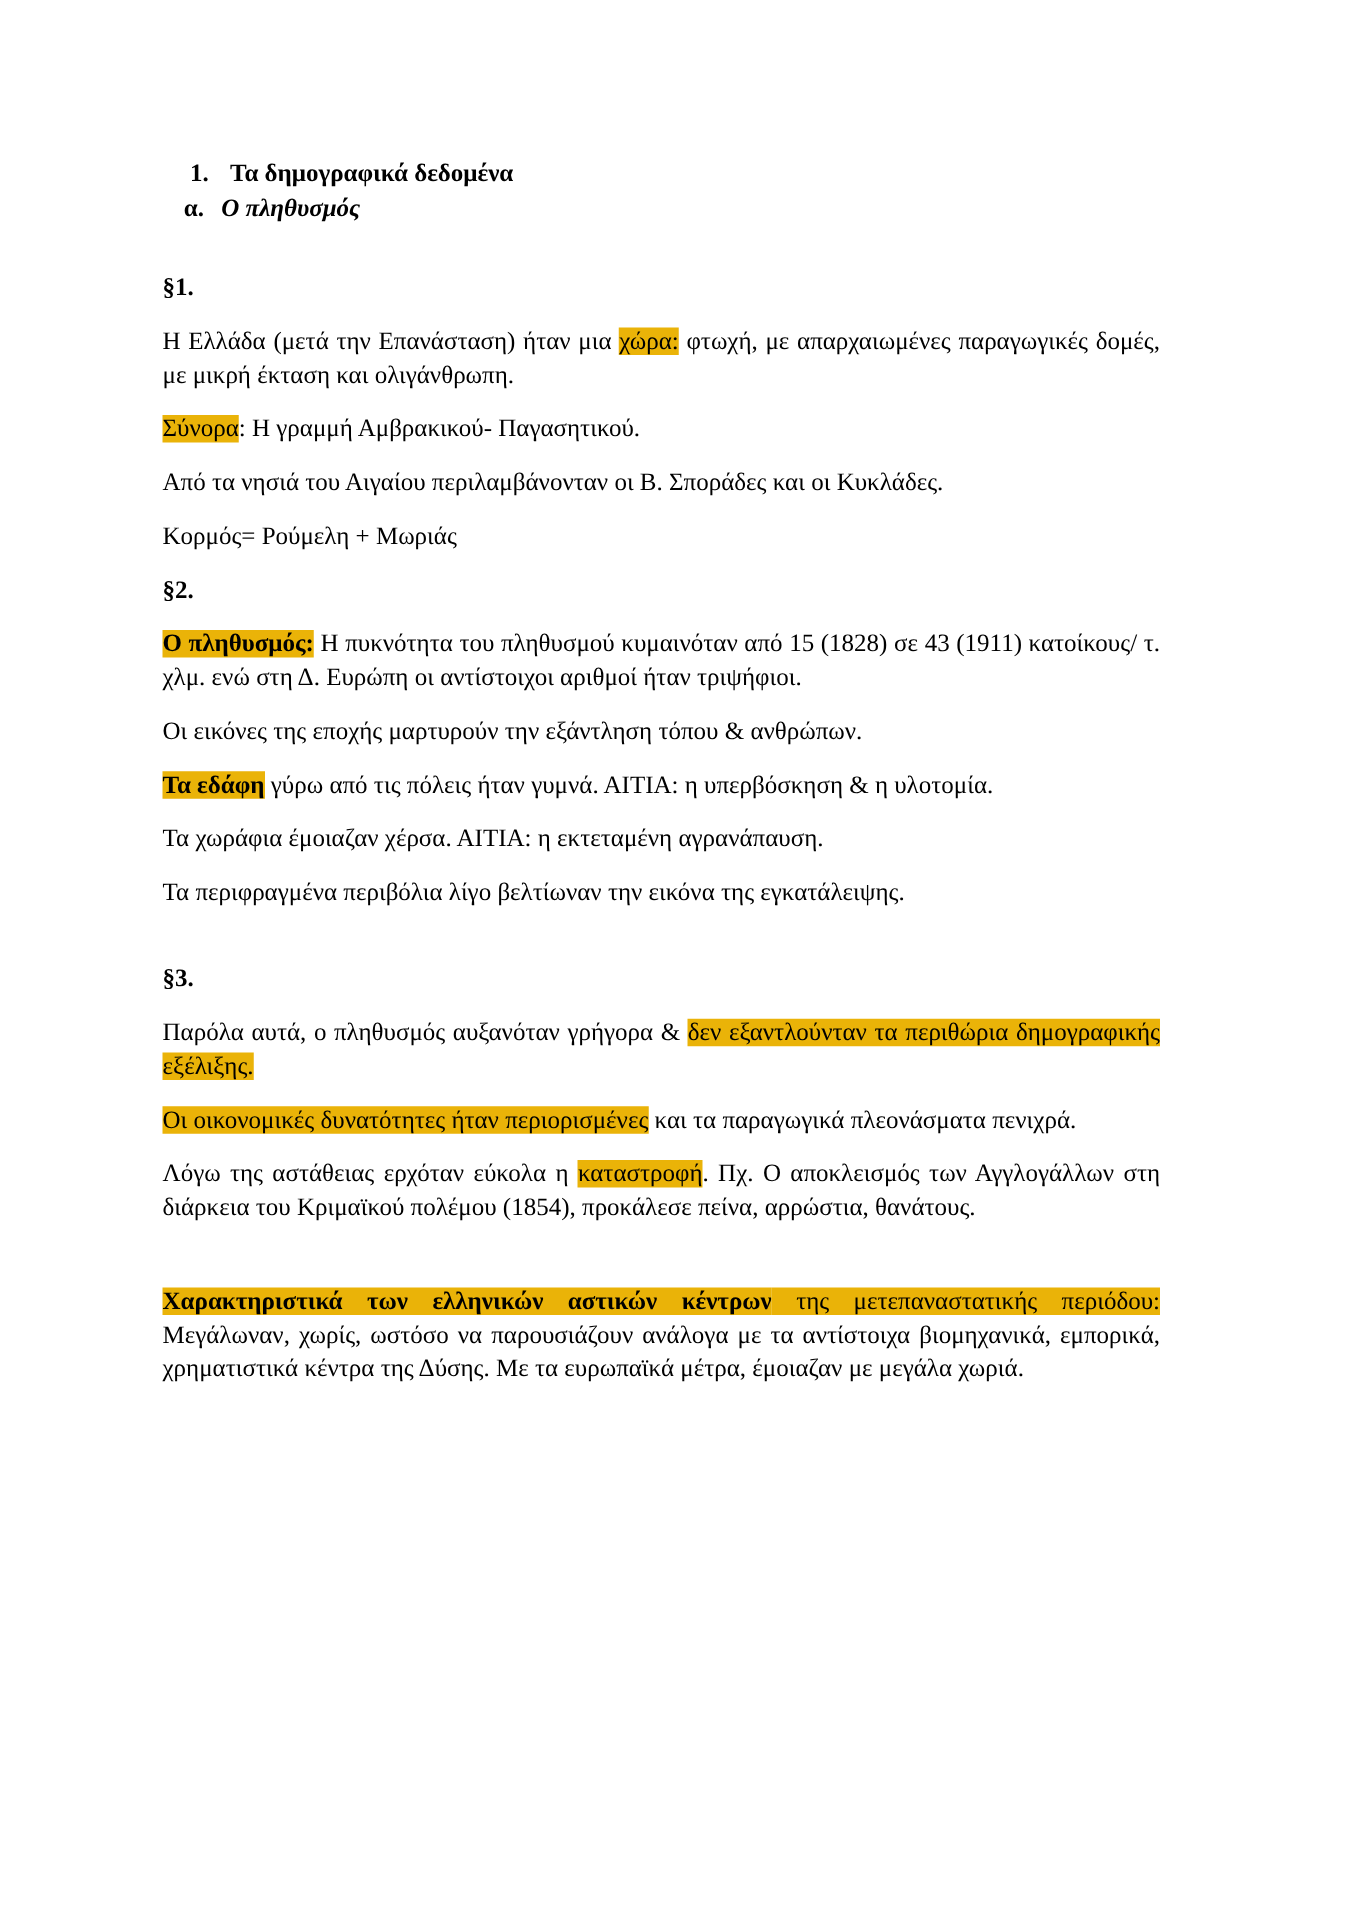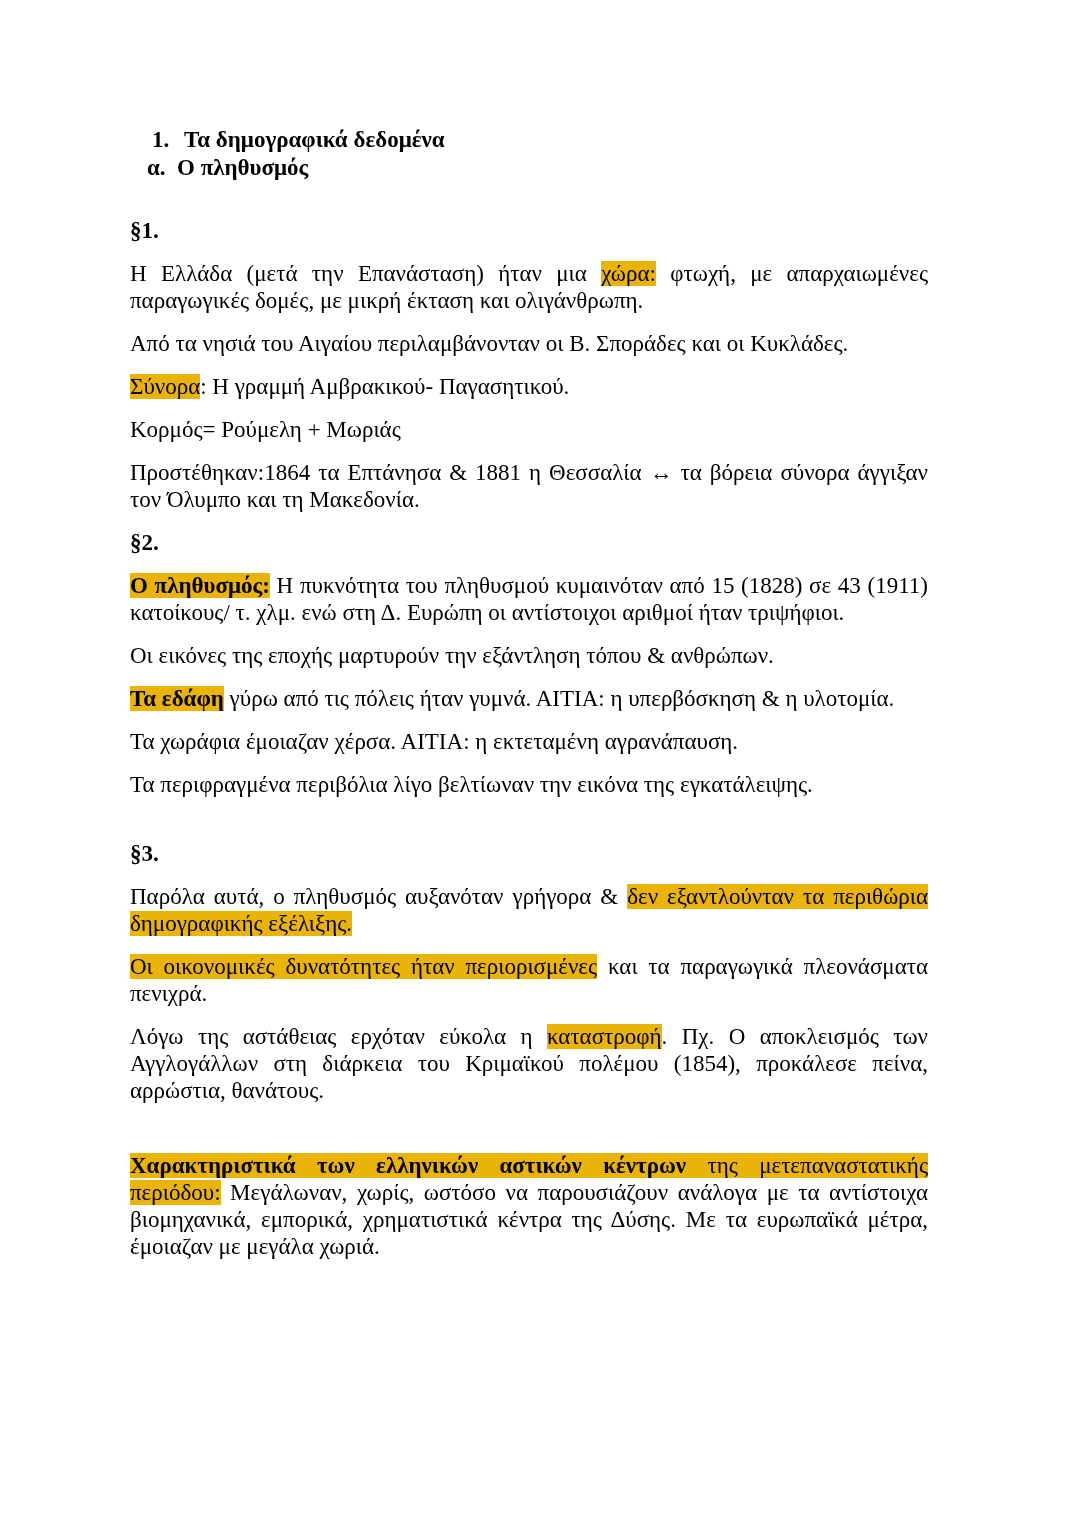--- a/index.html
+++ b/index.html
@@ -7,37 +7,37 @@
     padding: 0;
     background: #ffffff;
   }
   .page {
     position: relative;
     width: 1056px;
     height: 1527px;
     box-sizing: border-box;
     padding: 126px 128px 40px 130px;
     font-family: "Liberation Serif", "DejaVu Serif", serif;
-    font-size: 23px;
+    font-size: 20px;
     line-height: 27px;
     color: #000000;
     overflow: hidden;
     background: #ffffff;
   }
   .h1 {
     font-weight: bold;
     margin: 0 0 1px 22px;
   }
   .h1 .num { display: inline-block; min-width: 32px; }
   .h-sub {
     font-weight: bold;
     margin: 0 0 0 17px;
   }
   .h-sub .num { display: inline-block; min-width: 30px; }
-  .h-sub .txt { }
+  .h-sub .txt { font-style: italic; }
   .h-beta {
     font-weight: bold;
     margin: 48px 0 0 38px;
   }
   .h-beta .num { display: inline-block; min-width: 30px; }
   .h-beta .txt { font-style: italic; }
   .sec {
     font-weight: bold;
     margin: 36px 0 16px 0;
   }
@@ -57,27 +57,26 @@
 <div class="page">
 
   <div class="h1"><span class="num">1.</span><span>Τα δημογραφικά δεδομένα</span></div>
 
   <div class="h-sub"><span class="num">α.</span><span class="txt">Ο πληθυσμός</span></div>
 
   <div class="sec">§1.</div>
 
   <p class="p"><span>Η Ελλάδα (μετά την Επανάσταση) ήταν μια </span><span class="hl">χώρα:</span><span> φτωχή, με απαρχαιωμένες παραγωγικές δομές, με μικρή έκταση και ολιγάνθρωπη.</span></p>
 
+  <p class="p"><span class="hl">Σύνορα</span><span>: Η γραμμή Αμβρακικού- Παγασητικού.</span></p>
+
   <p class="p">Από τα νησιά του Αιγαίου περιλαμβάνονταν οι Β. Σποράδες και οι Κυκλάδες.</p>
-
-  <p class="p"><span class="hl">Σύνορα</span><span>: Η γραμμή Αμβρακικού- Παγασητικού.</span></p>
 
   <p class="p">Κορμός= Ρούμελη + Μωριάς</p>
 
-  <p class="p">Προστέθηκαν:1864 τα Επτάνησα &amp; 1881 η Θεσσαλία ↔ τα βόρεια σύνορα άγγιξαν τον Όλυμπο και τη Μακεδονία.</p>
 
   <div class="sec sec-mid">§2.</div>
 
   <p class="p"><span class="hl b">Ο πληθυσμός:</span><span> Η πυκνότητα του πληθυσμού κυμαινόταν από 15 (1828) σε 43 (1911) κατοίκους/ τ. χλμ. ενώ στη Δ. Ευρώπη οι αντίστοιχοι αριθμοί ήταν τριψήφιοι.</span></p>
 
   <p class="p">Οι εικόνες της εποχής μαρτυρούν την εξάντληση τόπου &amp; ανθρώπων.</p>
 
   <p class="p"><span class="hl b">Τα εδάφη</span><span> γύρω από τις πόλεις ήταν γυμνά. ΑΙΤΙΑ: η υπερβόσκηση &amp; η υλοτομία.</span></p>
 
   <p class="p">Τα χωράφια έμοιαζαν χέρσα. ΑΙΤΙΑ: η εκτεταμένη αγρανάπαυση.</p>

